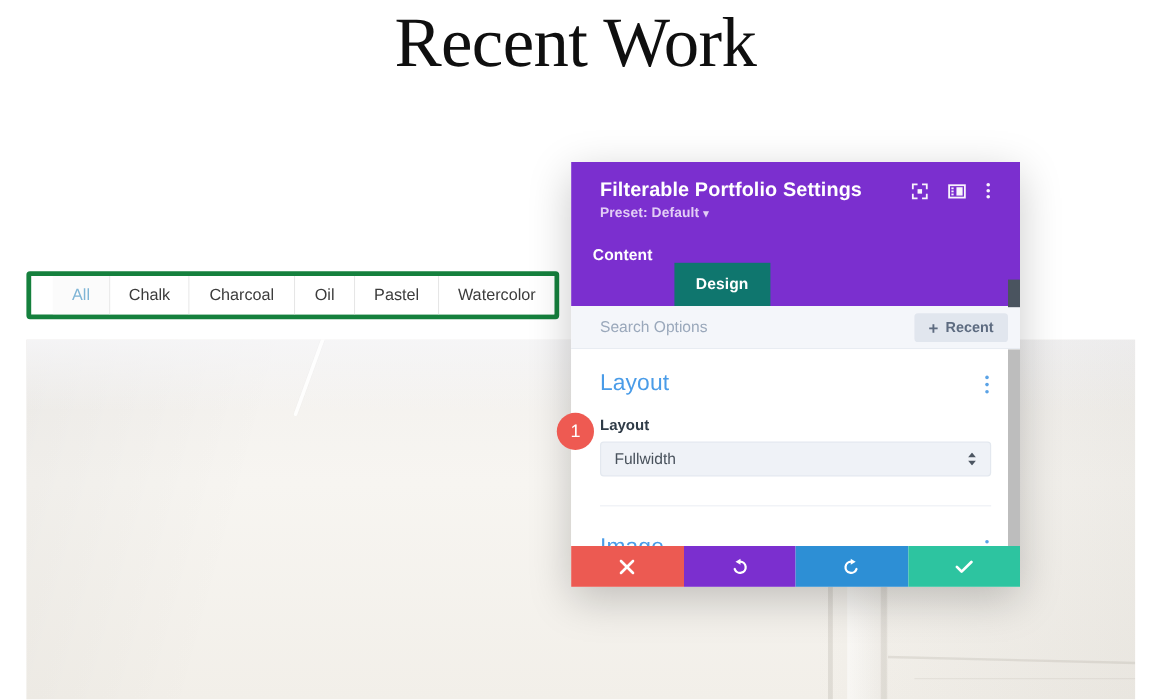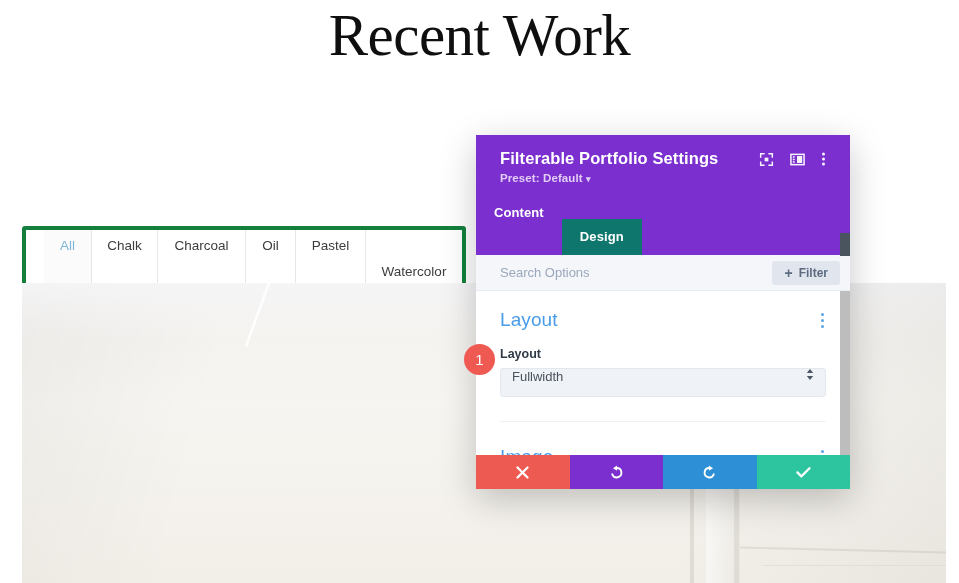--- a/index.html
+++ b/index.html
@@ -42,21 +42,21 @@
     font-size: 13.5px;
     color: #3c3c3c;
     padding: 9px 0;
     text-align: center;
     border-right: 1px solid #e6e6e6;
     background: #ffffff;
     font-family: "Liberation Sans", sans-serif;
     white-space: nowrap;
     line-height: 14px;
   }
-  .filter-item:last-child { border-right: none; margin-top: 26px; }
+  .filter-item:last-child { border-right: none; }
   .filter-item.active {
     color: #7fb5d6;
     background: #fbfbfb;
   }
 
   
   .photo {
     position: absolute;
     left: 22px;
     top: 283px;
@@ -249,20 +249,21 @@
     font-weight: bold;
     margin-top: 16px;
     margin-bottom: 7px;
   }
   .select-box {
     background: #eff2f7;
     border: 1px solid #e3e8ef;
     border-radius: 3px;
     height: 29px;
     display: flex;
+    align-items: center;
     justify-content: space-between;
     padding: 0 11px;
     cursor: pointer;
   }
   .select-value {
     color: #49525c;
     font-size: 13px;
   }
   .select-arrows {
     display: flex; flex-direction: column; gap: 2px;
@@ -374,21 +375,21 @@
 
   <div class="tabs" id="modal-tabs">
       <div class="tab">Content</div>
       <div class="tab active">Design</div>
     </div>
 
   <div class="search-row">
     <div class="search-placeholder">Search Options</div>
     <div class="filter-btn">
       <span class="plus">+</span>
-      <span>Filter</span>
+      <span>Recent</span>
     </div>
   </div>
 
   <div class="modal-body">
 
     <div class="section">
       <div class="section-head">
         <div class="section-title">Layout</div>
         <div class="kebab">
           <span></span>

